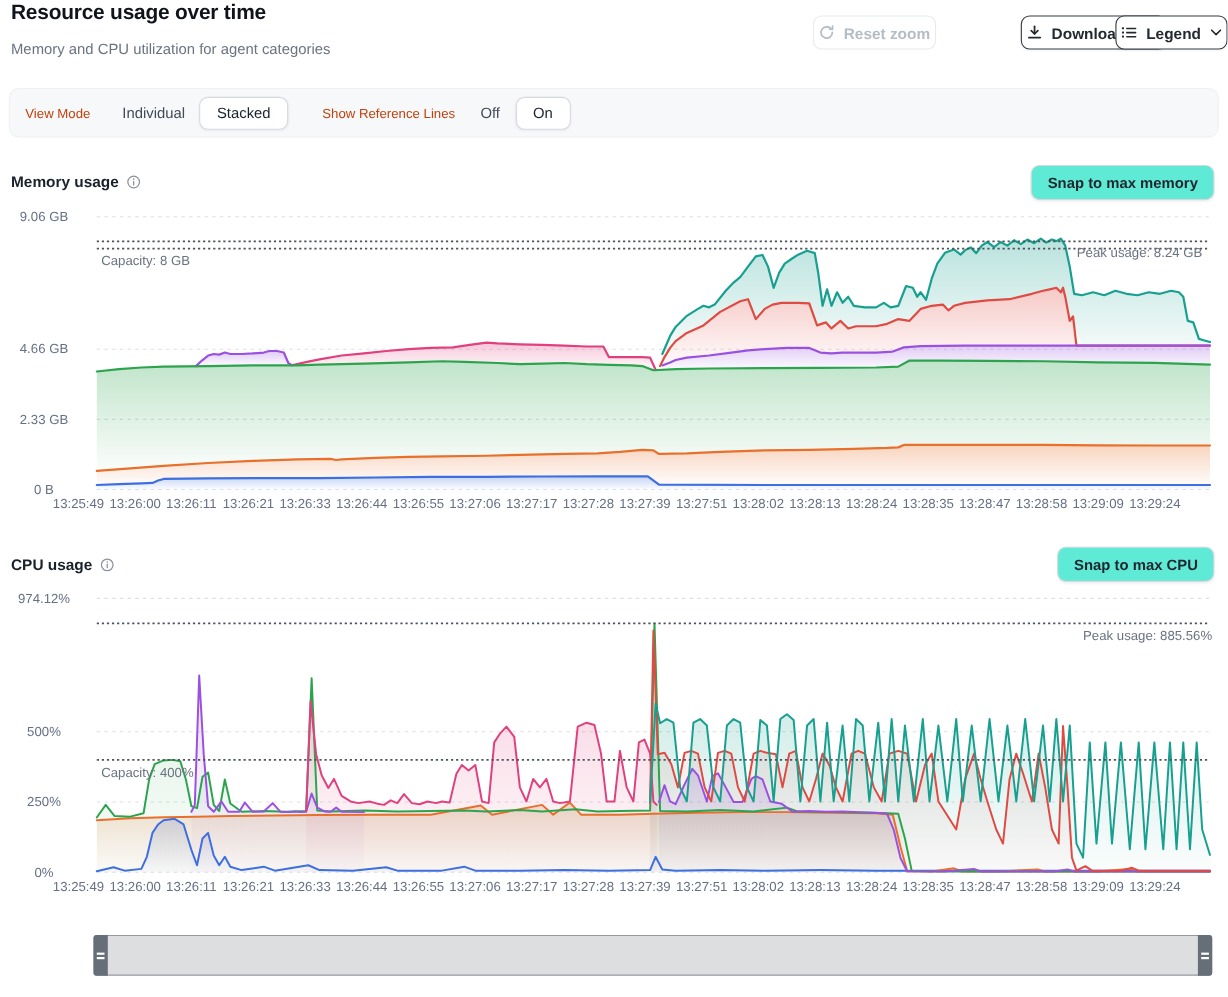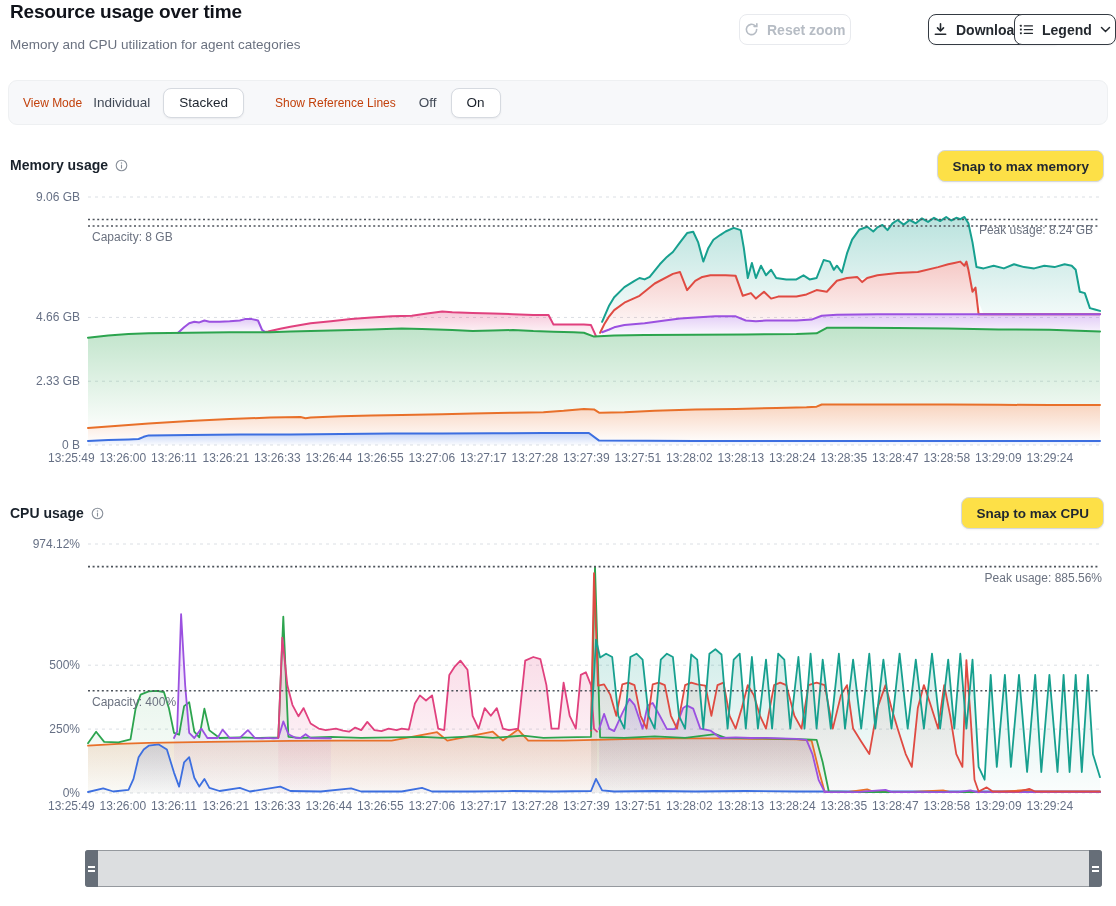--- a/index.html
+++ b/index.html
@@ -17,25 +17,25 @@
   .btn svg{flex:none;}
   .toolbar{left:8px;top:80px;width:1100px;height:45px;background:#f7f8fa;border:1px solid #eef0f2;
            border-radius:9px;box-sizing:border-box;display:flex;align-items:center;padding:0 14px;}
   .tb-label{font-size:12px;color:#c2410c;}
   .tb-option{font-size:13.5px;color:#424a57;cursor:pointer;background:none;border:none;
              font-family:inherit;padding:4px 6px;}
   .pill{height:30px;padding:0 15px;background:#fff;border:1px solid #d6dae0;border-radius:8px;
         font-size:13.5px;color:#1b222c;font-weight:500;display:inline-flex;align-items:center;
         box-shadow:0 1px 2px rgba(16,24,40,.06);cursor:pointer;font-family:inherit;}
   .section-title{font-size:14px;font-weight:700;color:#19212b;display:inline-flex;align-items:center;gap:7px;}
-  .snap-btn{position:absolute;height:32px;padding:0 14px;background:#fde047;border:1px solid #d4d8de;
+  .snap-btn{position:absolute;height:32px;padding:0 14px;background:#5eead4;border:1px solid #d4d8de;
             border-radius:8px;font-size:13.5px;font-weight:700;color:#1f2630;display:inline-flex;
             align-items:center;box-shadow:0 1px 2px rgba(16,24,40,.05);cursor:pointer;font-family:inherit;}
   .chart-wrap{position:absolute;left:0;width:1116px;height:286px;}
-  .ytick{position:absolute;left:0;width:80px;text-align:right;font-size:12px;color:#667085;}
+  .ytick{position:absolute;left:0;width:80px;text-align:center;font-size:12px;color:#667085;}
   .xtick{position:absolute;width:80px;font-size:12px;color:#667085;top:259px;}
   .reflabel{position:absolute;font-size:12px;color:#6b7280;white-space:nowrap;}
   .brush{left:85px;top:850px;width:1017px;height:37px;background:#dcdee0;border:1px solid #95999e;
          border-radius:3px;box-sizing:border-box;}
   .brush-handle{position:absolute;top:-1px;bottom:-1px;width:13px;background:#666e78;
                 display:flex;flex-direction:column;align-items:center;justify-content:center;gap:2px;cursor:ew-resize;}
   .brush-handle span{display:block;width:7px;height:2px;background:#fff;}
   .brush-handle.left{left:-1px;border-radius:3px 0 0 3px;}
   .brush-handle.right{right:-1px;border-radius:0 3px 3px 0;}
   .brush-track{position:absolute;left:13px;right:13px;top:0;bottom:0;cursor:grab;}
@@ -81,21 +81,21 @@
   <span>Legend</span>
   <span style="display:inline-flex;">
     <svg width="11" height="7" viewBox="0 0 11 7" fill="none" stroke="#24292f" stroke-width="1.5" stroke-linecap="round">
         <path d="M1.5 1.5 5.5 5.5 9.5 1.5"></path>
       </svg>
   </span>
 </button>
 
 <div class="abs toolbar">
   <span class="tb-label">View Mode</span>
-  <button class="tb-option" style="margin-left:5px;">Individual</button>
+  <button class="tb-option" style="margin-left:23px;">Individual</button>
   <button class="pill" style="margin-left:7px;">Stacked</button>
   <span class="tb-label" style="margin-left:31px;">Show Reference Lines</span>
   <button class="tb-option" style="margin-left:17px;text-align:right;">Off</button>
   <button class="pill" style="margin-left:8px;">On</button>
 </div>
 
 <div class="abs section-title" style="left:10px;top:157px;">
   <span>Memory usage</span>
   <span style="display:inline-flex;">
     <svg width="13" height="13" viewBox="0 0 14 14" fill="none" stroke="#8a919b" stroke-width="1.2">

